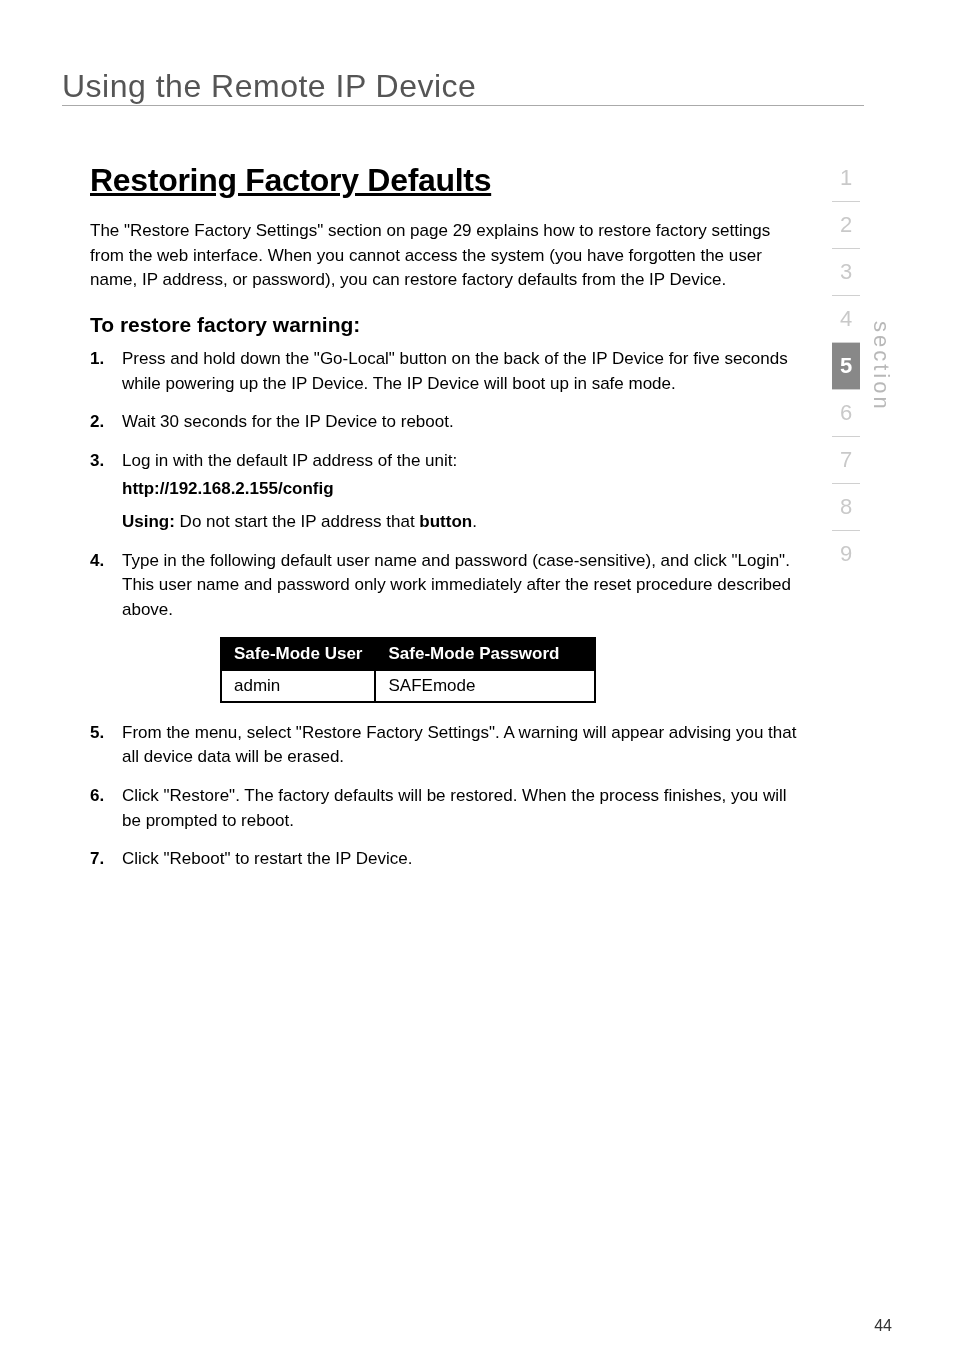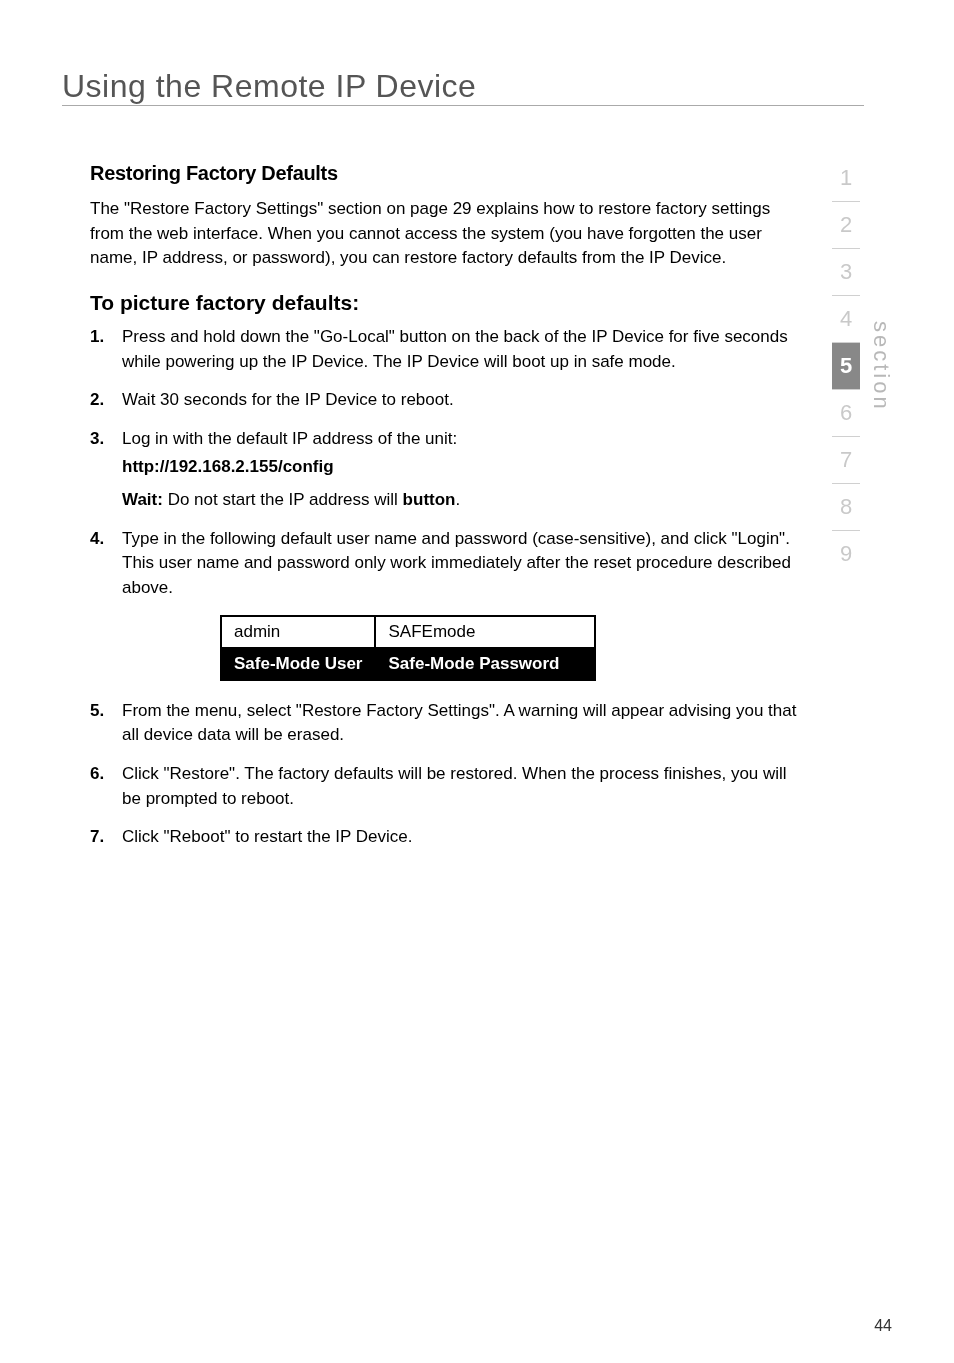--- a/index.html
+++ b/index.html
@@ -11,22 +11,22 @@
   padding: 68px 90px 60px 90px;
 }
 .page-title {
   font-size: 32px; font-weight: 300; color: #555;
   letter-spacing: 0.5px;
   border-bottom: 1px solid #aaa;
   margin-bottom: 56px;
   margin-left: -28px;
 }
 h2.section-head {
-  font-size: 20px; font-weight: bold;
-  margin-bottom: 12px; letter-spacing: -0.3px;
+  font-size: 32px; font-weight: bold;
+  margin-bottom: 20px; letter-spacing: -0.3px; text-decoration: underline;
 }
 p.body-text {
   font-size: 17px; line-height: 1.45;
   margin-bottom: 20px;
   max-width: 700px;
 }
 h3.sub-head {
   font-size: 21px; font-weight: bold;
   margin-bottom: 10px;
 }
@@ -91,21 +91,21 @@
 </style>
 </head>
 <body>
 
 <h1 class="page-title">Using the Remote IP Device</h1>
 
 <h2 class="section-head">Restoring Factory Defaults</h2>
 
 <p class="body-text">The "Restore Factory Settings" section on page 29 explains how to restore factory settings from the web interface. When you cannot access the system (you have forgotten the user name, IP address, or password), you can restore factory defaults from the IP Device.</p>
 
-<h3 class="sub-head">To picture factory defaults:</h3>
+<h3 class="sub-head">To restore factory warning:</h3>
 
 <ol class="steps">
 
   <li>
     <span class="num">1.</span>
     <div class="content">
       <p>Press and hold down the "Go-Local" button on the back of the IP Device for five seconds while powering up the IP Device. The IP Device will boot up in safe mode.</p>
     </div>
   </li>
 
@@ -115,42 +115,42 @@
       <p>Wait 30 seconds for the IP Device to reboot.</p>
     </div>
   </li>
 
   <li>
     <span class="num">3.</span>
     <div class="content">
       <p>Log in with the default IP address of the unit:</p>
       <p class="bold">http://192.168.2.155/config</p>
       <p style="margin-top:8px;">
-        <span class="bold">Wait:</span><span> Do not start the IP address will </span><span class="bold">button</span><span>.</span>
+        <span class="bold">Using:</span><span> Do not start the IP address that </span><span class="bold">button</span><span>.</span>
       </p>
     </div>
   </li>
 
   <li>
     <span class="num">4.</span>
     <div class="content">
       <p>Type in the following default user name and password (case-sensitive), and click "Login". This user name and password only work immediately after the reset procedure described above.</p>
     </div>
   </li>
 </ol>
 
 <table class="safe">
   <tbody>
       <tr>
+    <th>Safe-Mode User</th>
+    <th>Safe-Mode Password</th>
+  </tr>
+  <tr>
     <td>admin</td>
     <td class="pw">SAFEmode</td>
-  </tr>
-  <tr>
-    <th>Safe-Mode User</th>
-    <th>Safe-Mode Password</th>
   </tr>
 </tbody>
   </table>
 
 <ol class="steps">
   <li>
     <span class="num">5.</span>
     <div class="content">
       <p>From the menu, select "Restore Factory Settings". A warning will appear advising you that all device data will be erased.</p>
     </div>

